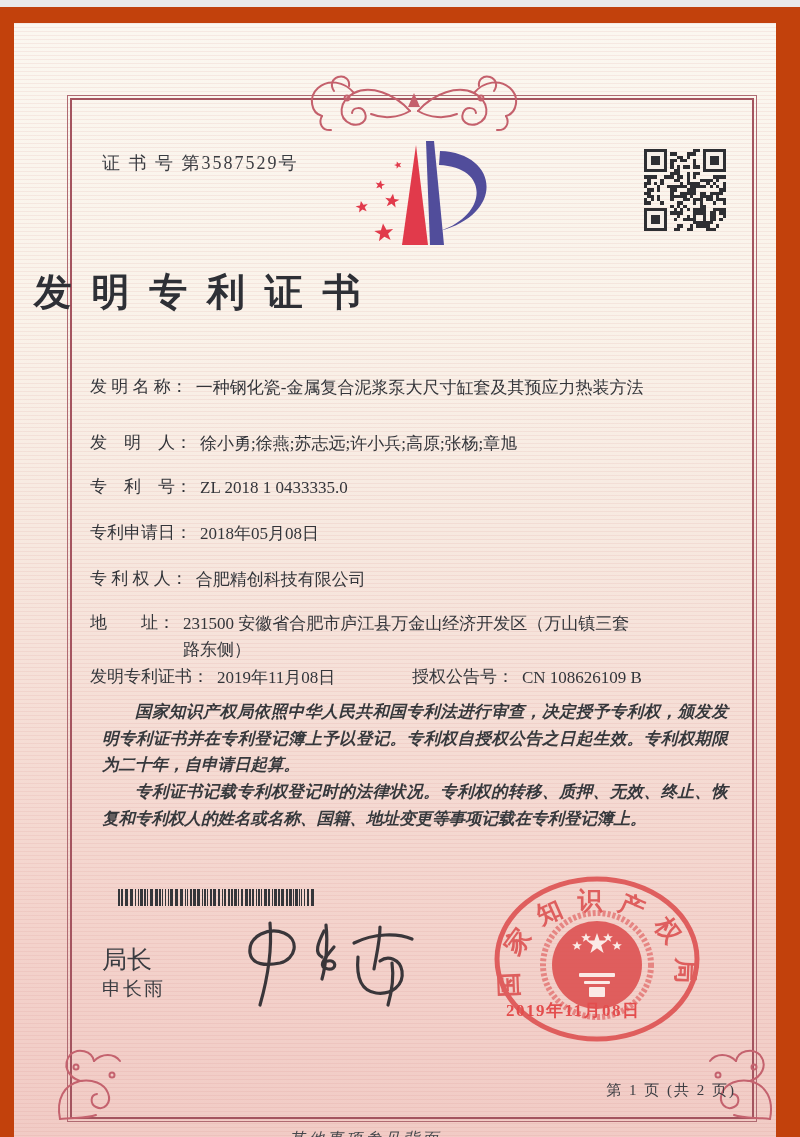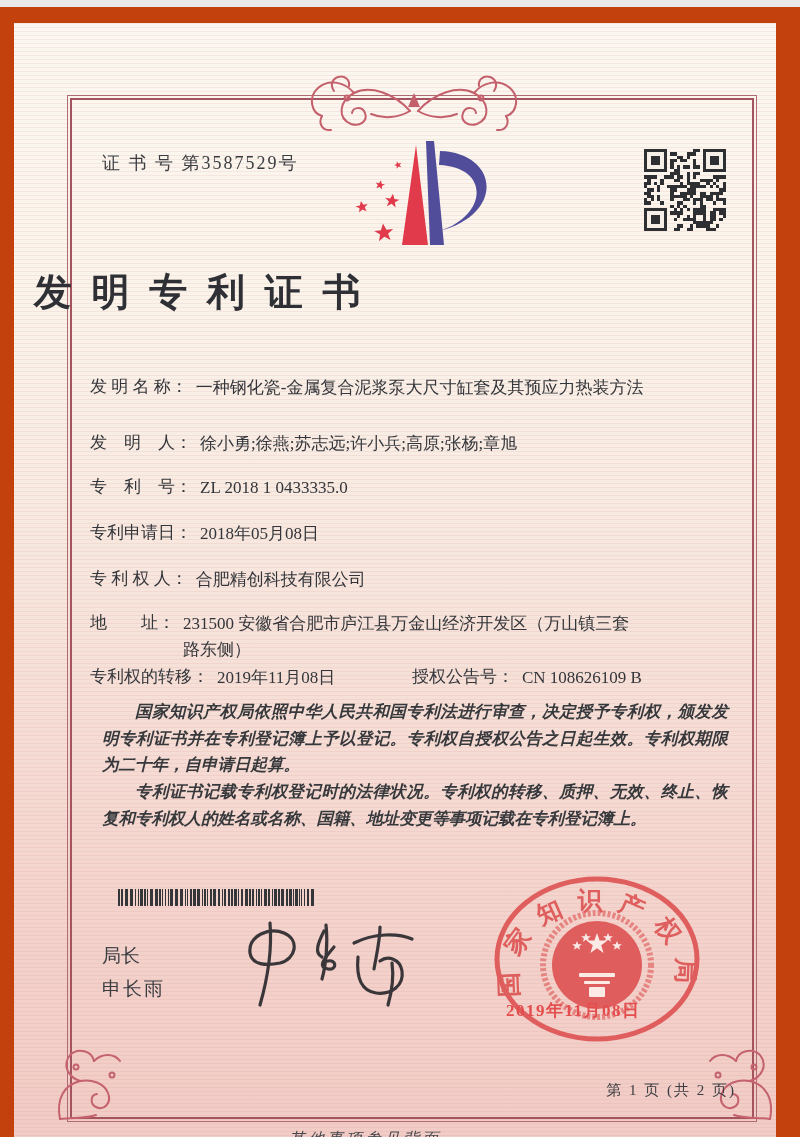--- a/index.html
+++ b/index.html
@@ -17,21 +17,21 @@
   .title{left:0;right:0;top:244px;text-align:left;font-size:38px;font-weight:700;color:#2e3036;
          letter-spacing:0.52em;padding-left:0.52em;}
   .row{left:76px;font-size:17px;color:#33353a;}
   .flabel{display:inline-block;vertical-align:top;white-space:pre;}
   .fvalue{display:inline-block;vertical-align:top;margin-left:8px;max-width:470px;line-height:1.55;}
   .grant-right{position:absolute;left:322px;top:0;white-space:nowrap;}
   .paras{left:88px;top:676px;width:626px;font-size:16.5px;line-height:1.62;text-align:justify;
          color:#36383c;font-style:italic;}
   .paras p{margin:0;text-indent:2em;font-weight:bold;}
   .barcode{left:104px;top:866px;width:198px;height:17px;}
-  .officer-role{left:88px;top:920px;font-size:19px;color:#3a3c41;}
+  .officer-role{left:88px;top:920px;font-size:25px;color:#3a3c41;}
   .officer-name{left:88px;top:953px;font-size:19px;color:#3a3c41;letter-spacing:2px;text-align:center;}
   .signature{left:208px;top:890px;}
   .seal{left:468px;top:842px;}
   .seal-date{left:492px;top:976px;font-size:17px;font-weight:700;color:#e34d4d;letter-spacing:1.5px;}
   .pageinfo{left:0;right:40px;top:1058px;text-align:right;font-size:15px;color:#3b3d42;letter-spacing:2px;}
   .backnote{left:0;right:60px;top:1106px;text-align:center;font-size:16px;color:#45474c;
             font-style:italic;letter-spacing:3px;}
   .ornament-top{left:284px;top:48px;}
   .lace-bl{left:38px;top:1022px;}
   .lace-br{left:668px;top:1022px;}
@@ -353,21 +353,21 @@
     <div class="abs row" style="top:498px">
       <span class="flabel">专利申请日：</span><span class="fvalue">2018年05月08日</span>
     </div>
     <div class="abs row" style="top:544px">
       <span class="flabel">专 利 权 人：</span><span class="fvalue">合肥精创科技有限公司</span>
     </div>
     <div class="abs row" style="top:588px">
       <span class="flabel">地　　址：</span><span class="fvalue" style="max-width:448px">231500 安徽省合肥市庐江县万金山经济开发区（万山镇三套路东侧）</span>
     </div>
     <div class="abs row" style="top:642px;width:626px">
-      <span class="flabel">专利权的转移：</span><span class="fvalue">2019年11月08日</span>
+      <span class="flabel">发明专利证书：</span><span class="fvalue">2019年11月08日</span>
       <span class="grant-right">
         <span class="flabel">授权公告号：</span><span class="fvalue">CN 108626109 B</span>
       </span>
     </div>
 
     <div class="abs paras">
       <p>国家知识产权局依照中华人民共和国专利法进行审查，决定授予专利权，颁发发明专利证书并在专利登记簿上予以登记。专利权自授权公告之日起生效。专利权期限为二十年，自申请日起算。</p>
       <p>专利证书记载专利权登记时的法律状况。专利权的转移、质押、无效、终止、恢复和专利权人的姓名或名称、国籍、地址变更等事项记载在专利登记簿上。</p>
     </div>
 

